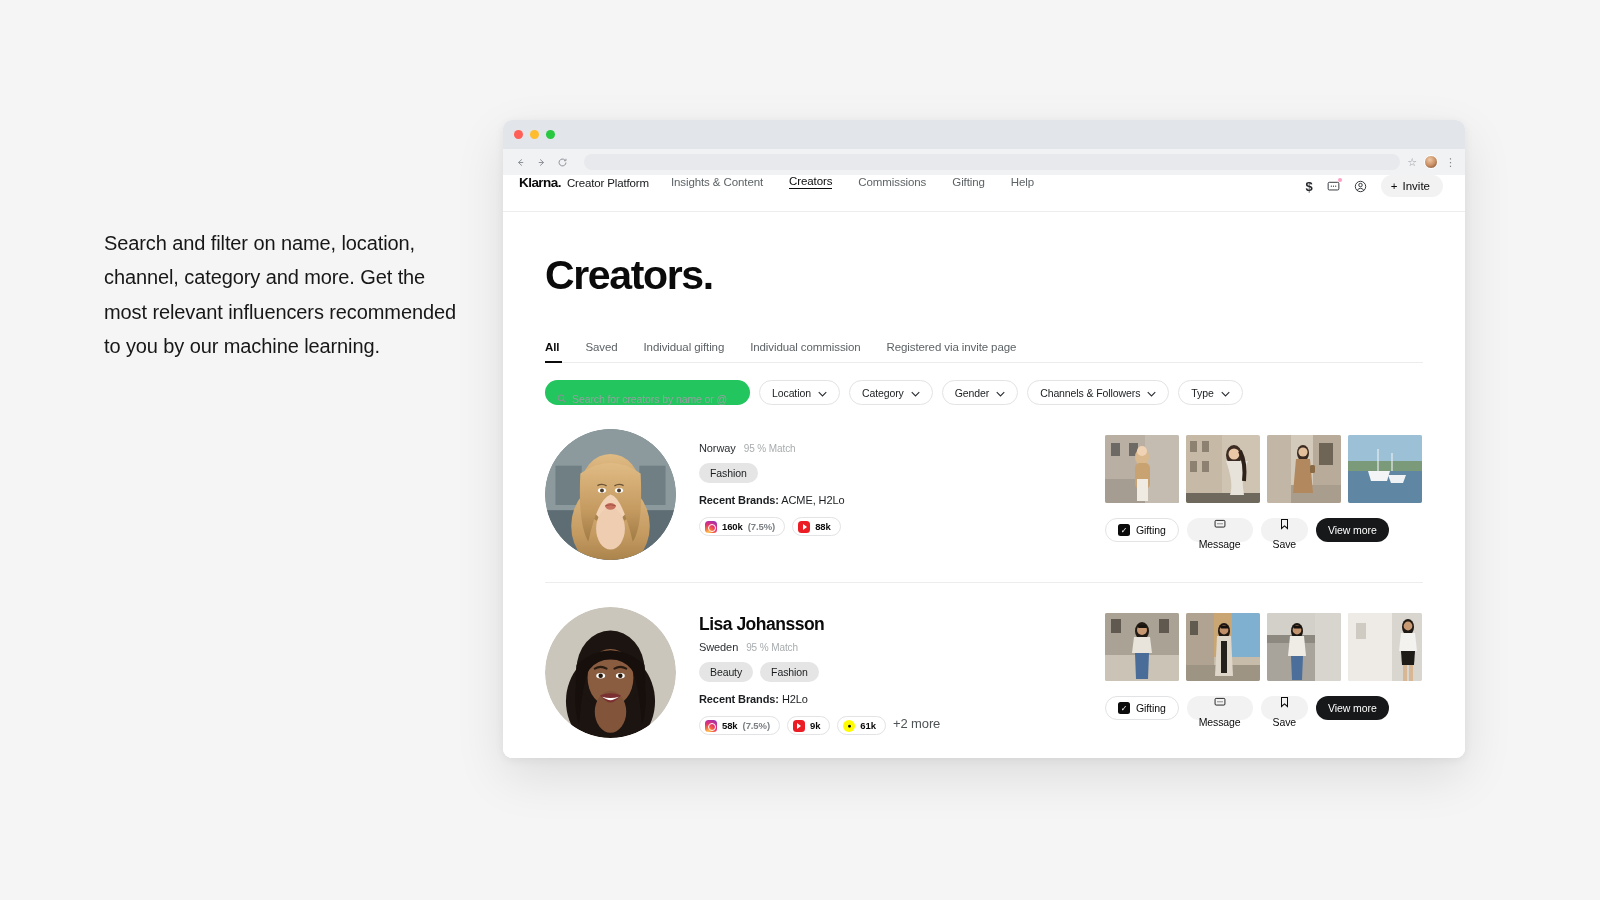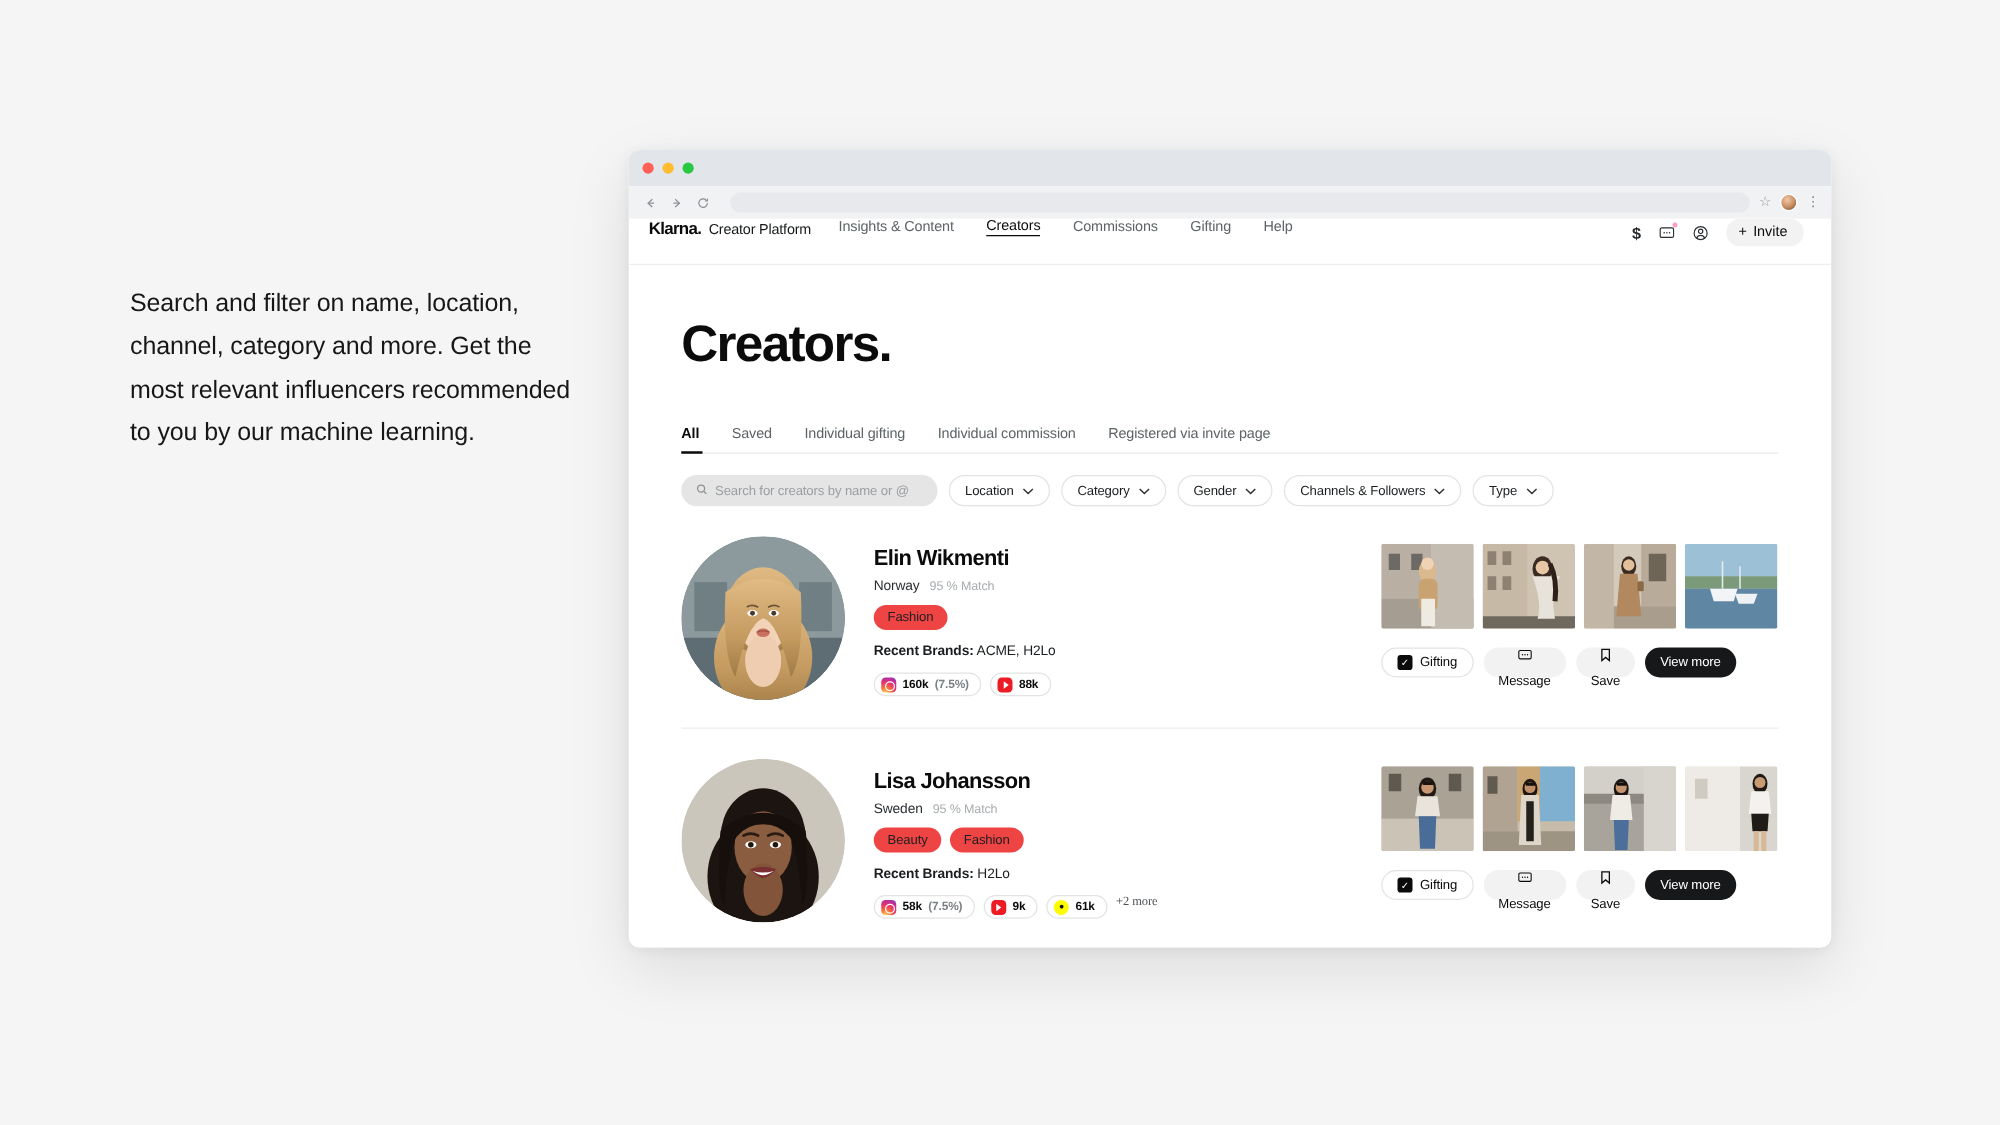--- a/index.html
+++ b/index.html
@@ -151,22 +151,22 @@
     content: ""; position: absolute;
     left: 0; bottom: -1px; width: 17px; height: 2px; background: #0b0b0b;
   }
 
   .filters {
     display: flex; align-items: center; gap: 9px;
     margin-top: 17px;
   }
   .search-box {
     width: 205px; height: 25px;
-    background: #e5e5e5; border-radius: 13px;
-    display: flex; align-items: center; gap: 6px;
+    background: #22c55e; border-radius: 13px;
+    display: flex; align-items: flex-end; gap: 6px;
     padding: 0 12px;
   }
   .search-box .mag { color: #8c9194; font-size: 9px; }
   .search-box input {
     border: none; outline: none; background: transparent;
     font-family: inherit; font-size: 10.5px; color: #3b3f42;
     width: 100%; letter-spacing: -0.1px;
   }
   .search-box input::placeholder { color: #9a9fa2; }
   .pill {
@@ -193,38 +193,38 @@
   .info { flex: 1; padding-top: 7px; }
   .cname {
     font-size: 17.5px; font-weight: 700; color: #0b0b0b;
     letter-spacing: -0.5px;
   }
   .meta { margin-top: 6px; display: flex; align-items: baseline; gap: 8px; }
   .country { font-size: 11px; color: #2b2f33; letter-spacing: -0.1px; }
   .match { font-size: 10px; color: #a8acae; letter-spacing: -0.1px; }
   .tags { margin-top: 9px; display: flex; gap: 7px; }
   .tag {
-    background: #ef4444; border-radius: 11px;
+    background: #e5e5e5; border-radius: 11px;
     padding: 4px 11px; font-size: 10.5px; color: #1b1e20;
     letter-spacing: -0.1px;
   }
   .brands {
     margin-top: 11px; font-size: 11px; color: #1b1e20; letter-spacing: -0.1px;
   }
   .brands b { font-weight: 700; }
   .stats { margin-top: 11px; display: flex; align-items: flex-start; gap: 7px; }
   .stat {
     border: 1px solid #e2e3e4; border-radius: 11px;
     height: 19px; padding: 0 9px 0 5px;
     display: flex; align-items: center; gap: 5px;
     font-size: 9.5px; color: #0b0b0b; letter-spacing: -0.1px;
   }
   .stat .num { font-weight: 700; }
   .stat .pct { color: #7b8084; font-weight: 700; }
-  .more-txt { font-size: 10px; color: #4e5356; letter-spacing: -0.1px; font-family: Liberation Serif, serif; }
+  .more-txt { font-size: 13px; color: #4e5356; letter-spacing: -0.1px; }
 
   .sicon { width: 12px; height: 12px; border-radius: 3.5px; flex: 0 0 auto; }
   .sicon.ig {
     background: radial-gradient(circle at 28% 100%, #fdd55f 0%, #f8703b 28%, #e6326f 56%, #b32fa0 80%, #7b43d6 100%);
     position: relative;
   }
   .sicon.ig::after {
     content: ""; position: absolute; left: 3px; top: 3px;
     width: 6px; height: 6px; border: 1.1px solid #fff; border-radius: 50%;
   }
@@ -440,21 +440,20 @@
             <circle cx="43.5" cy="47" r="1.5" fill="#4a3a2c"></circle>
             <circle cx="56.5" cy="47" r="1.5" fill="#4a3a2c"></circle>
             <path d="M40 43.2q3.5-2 7 .2" stroke="#6b5336" stroke-width="1" fill="none"></path>
             <path d="M53 43.4q3.5-2.2 7-.2" stroke="#6b5336" stroke-width="1" fill="none"></path>
             <ellipse cx="50" cy="59" rx="4" ry="2.6" fill="#c9715f"></ellipse>
             <path d="M46 58.6q4-1.6 8 0" stroke="#9c4f42" stroke-width=".7" fill="none"></path>
           </g>
         </svg>
       </div>
       <div class="info">
-        <div class="cname">Elin Wikmenti</div>
         <div class="meta">
           <span class="country">Norway</span>
           <span class="match">95 % Match</span>
         </div>
         <div class="tags">
           <span class="tag">Fashion</span>
         </div>
         <div class="brands">
           <b>Recent Brands:</b>
           <span>ACME, H2Lo</span>

